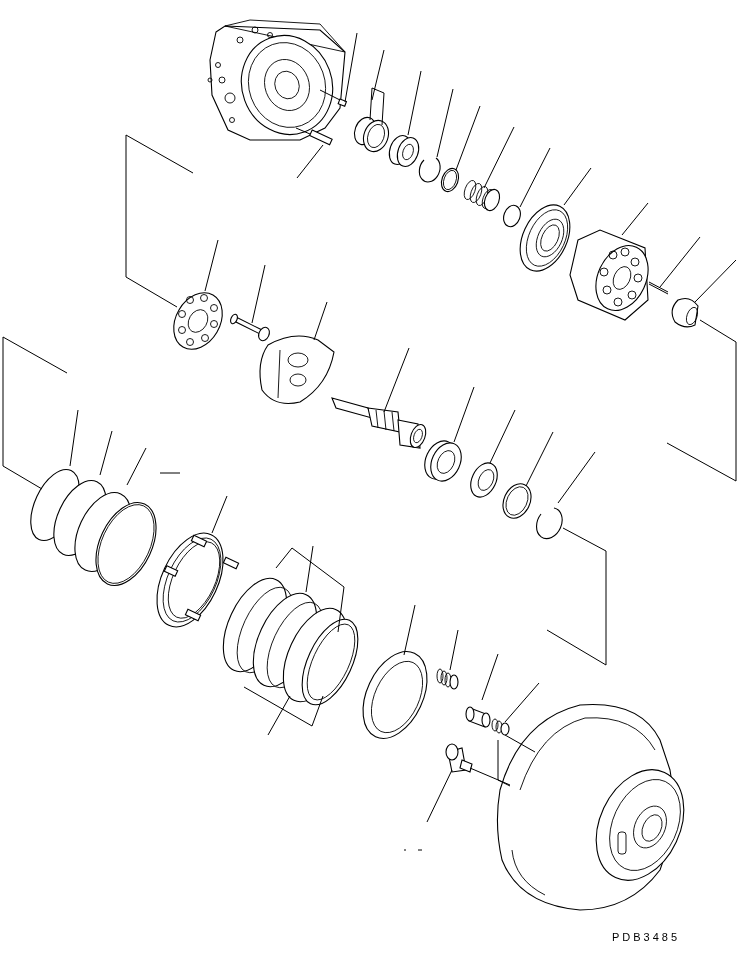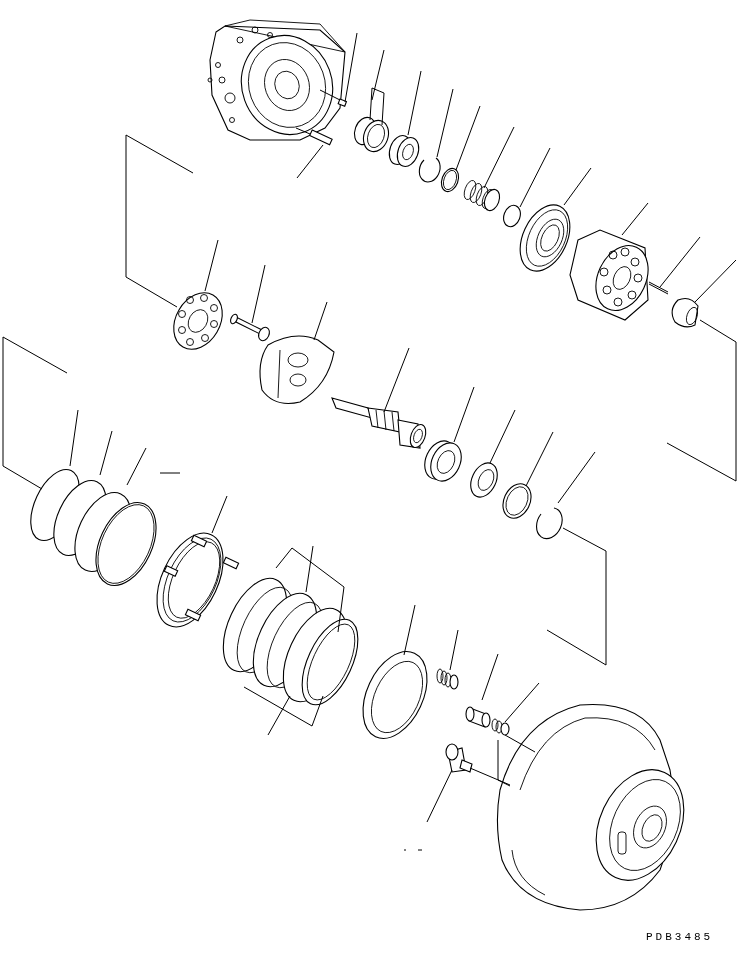--- a/index.html
+++ b/index.html
@@ -10,23 +10,23 @@
       background: #ffffff;
       overflow: hidden;
     }
     svg.drawing { position: absolute; left: 0; top: 0; }
     svg.drawing * { vector-effect: non-scaling-stroke; }
     .part { fill: #ffffff; stroke: #000000; stroke-width: 1.1; }
     .line { fill: none; stroke: #000000; stroke-width: 1; }
     .thin { fill: none; stroke: #000000; stroke-width: 0.9; }
     .ref-code {
       position: absolute;
-      left: 646px;
+      left: 612px;
       top: 931px;
-      font-family: Liberation Mono, monospace;
+      font-family: Liberation Sans, sans-serif;
       font-size: 11px;
       letter-spacing: 3px;
       color: #000000;
     }
   </style>
 </head>
 <body>
 
 <div class="canvas">
   <svg class="drawing" width="743" height="954" viewBox="0 0 743 954">

